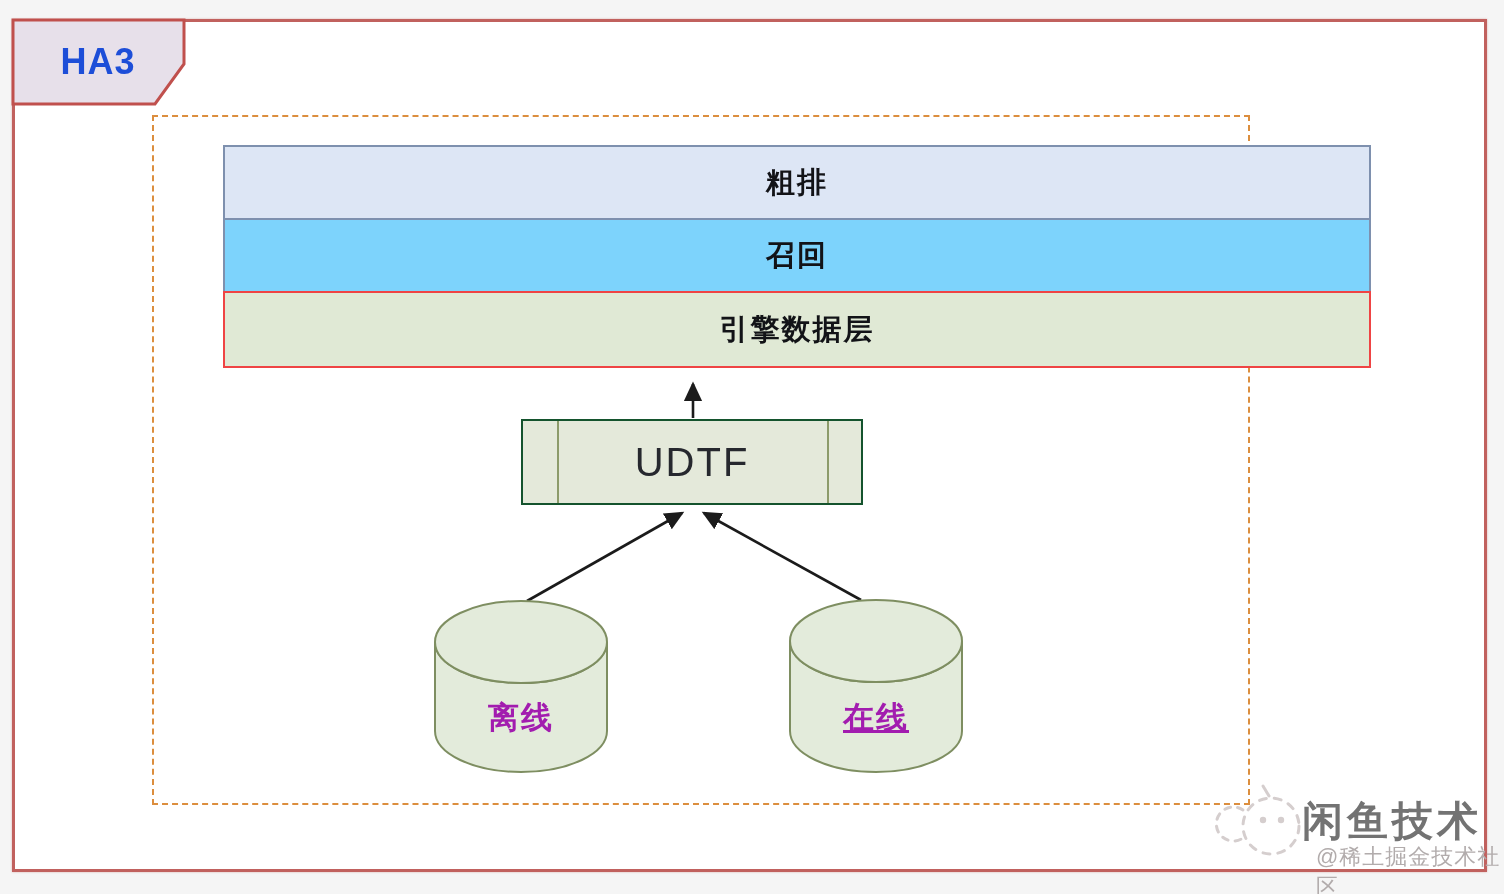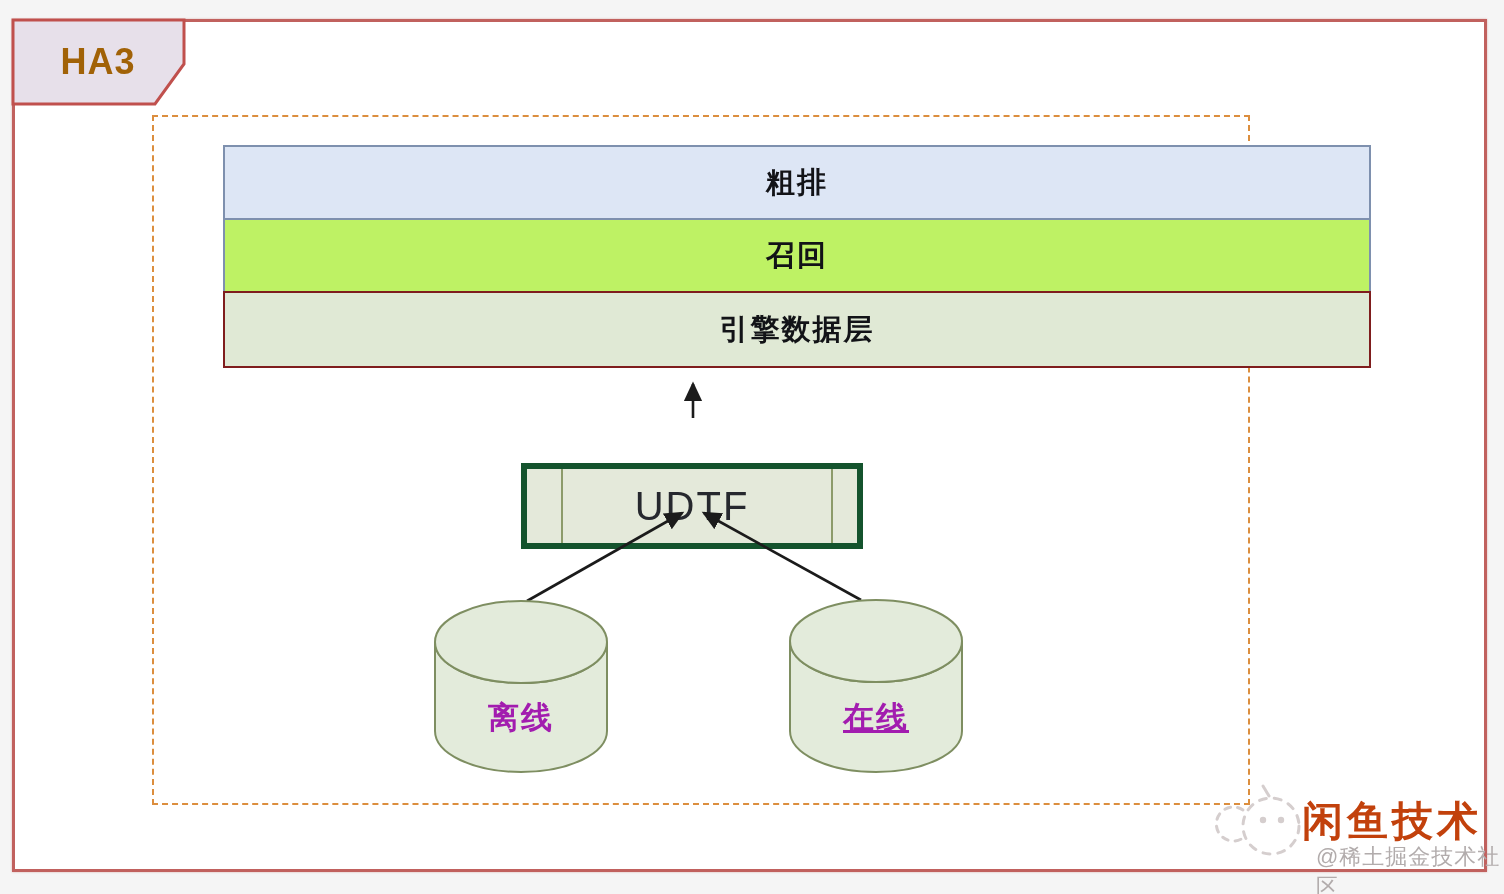--- a/index.html
+++ b/index.html
@@ -27,21 +27,21 @@
     box-shadow: 0 0 2px rgba(193,97,94,.45);
   }
   
   .tab-label {
     position: absolute;
     left: 12px; top: 19px;
     width: 172px; height: 85px;
     display: flex; align-items: center; justify-content: center;
     font-size: 36px;
     font-weight: 600;
-    color: #a16207;
+    color: #1d4ed8;
     letter-spacing: 1px;
     z-index: 5;
   }
   
   .dashed-boundary {
     position: absolute;
     left: 152px; top: 115px;
     width: 1098px; height: 690px;
     border: 2px dashed #dc8e3e;
     box-sizing: border-box;
@@ -59,36 +59,35 @@
     box-sizing: border-box;
     height: 75px;
     display: flex; align-items: center; justify-content: center;
     font-size: 29px;
     font-weight: 700;
     color: #121317;
     letter-spacing: 2px;
   }
   .layer + .layer { margin-top: -2px; }
   .layer.blue-1 { background: #dde6f5; border: 2px solid #7e90ae; }
-  .layer.blue-2 { background: #bef264; border: 2px solid #7e90ae; }
-  .layer.green  { background: #e0e9d5; border: 2px solid #7f1d1d; height: 77px; }
+  .layer.blue-2 { background: #7dd3fc; border: 2px solid #7e90ae; }
+  .layer.green  { background: #e0e9d5; border: 2px solid #ef4444; height: 77px; }
   
   .udtf-box {
     position: absolute;
     left: 521px; top: 419px;
     width: 342px; height: 86px;
     background: #e4e9da;
-    border: 6px solid #14532d;
+    border: 2px solid #14532d;
     box-sizing: border-box;
     display: flex; align-items: center; justify-content: center;
     font-size: 40px;
     color: #26282e;
     letter-spacing: 2px;
     z-index: 2;
-    margin-top: 44px;
   }
   .udtf-inner-line {
     position: absolute;
     top: 0; bottom: 0;
     width: 2px;
     background: #8c9b6a;
   }
   .udtf-inner-line.left  { left: 34px; }
   .udtf-inner-line.right { left: 304px; }
   
@@ -115,21 +114,21 @@
   .watermark-logo {
     position: absolute;
     left: 1203px; top: 780px;
     z-index: 6;
   }
   .watermark-brand {
     position: absolute;
     left: 1302px; top: 794px;
     font-size: 41px;
     font-weight: 700;
-    color: #c2410c;
+    color: #737373;
     letter-spacing: 4px;
     z-index: 6;
   }
   .watermark-community {
     position: absolute;
     left: 1316px; top: 842px;
     font-size: 22px;
     font-weight: 400;
     color: #b2acac;
     letter-spacing: 1px;

